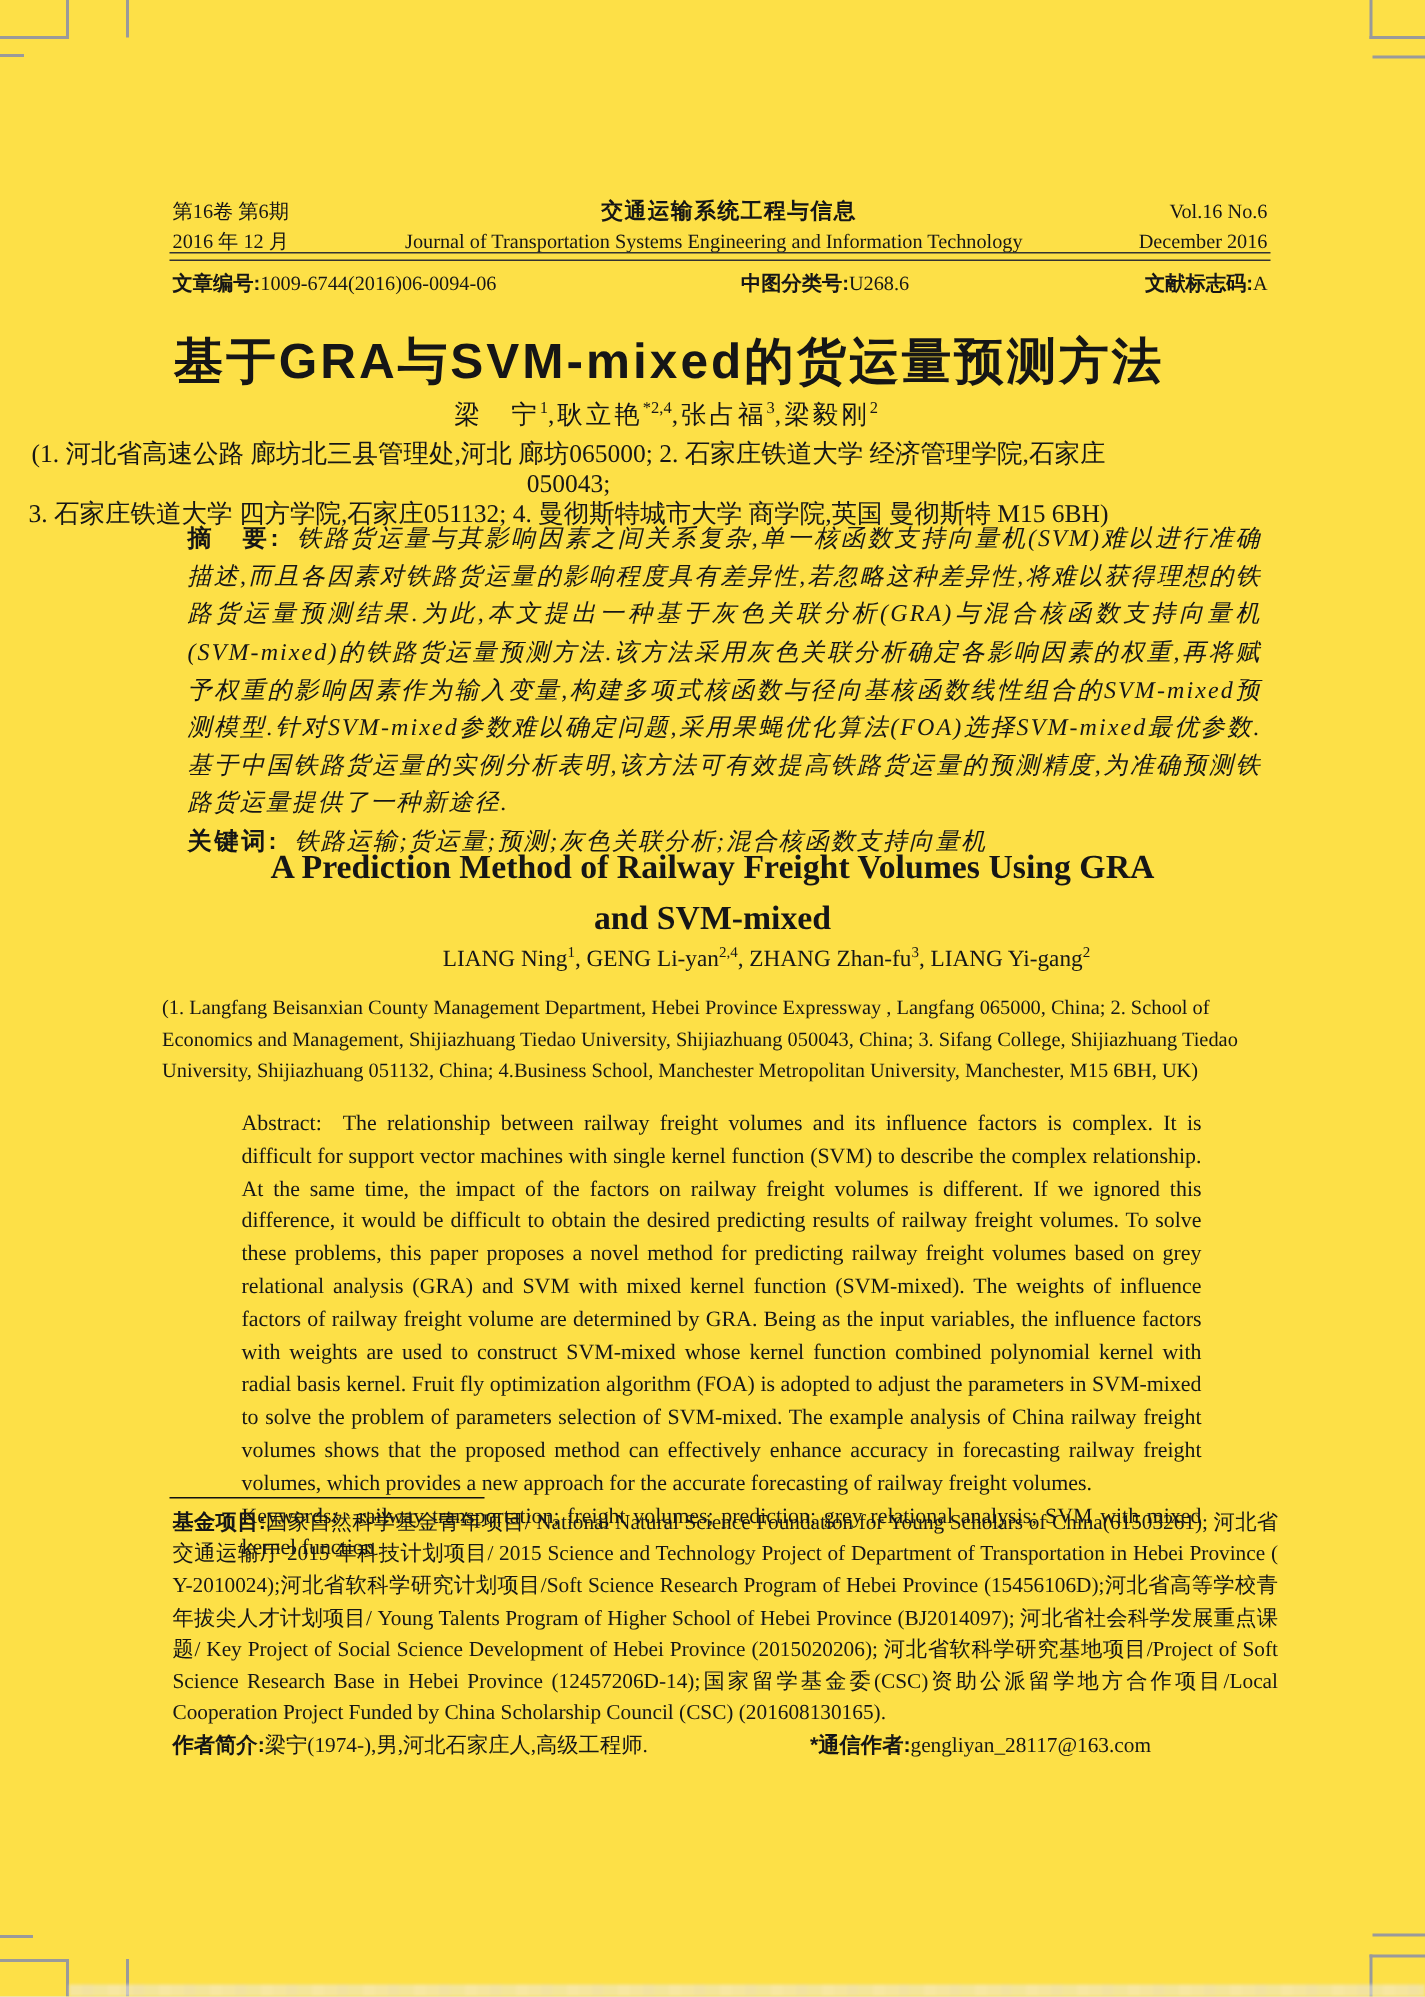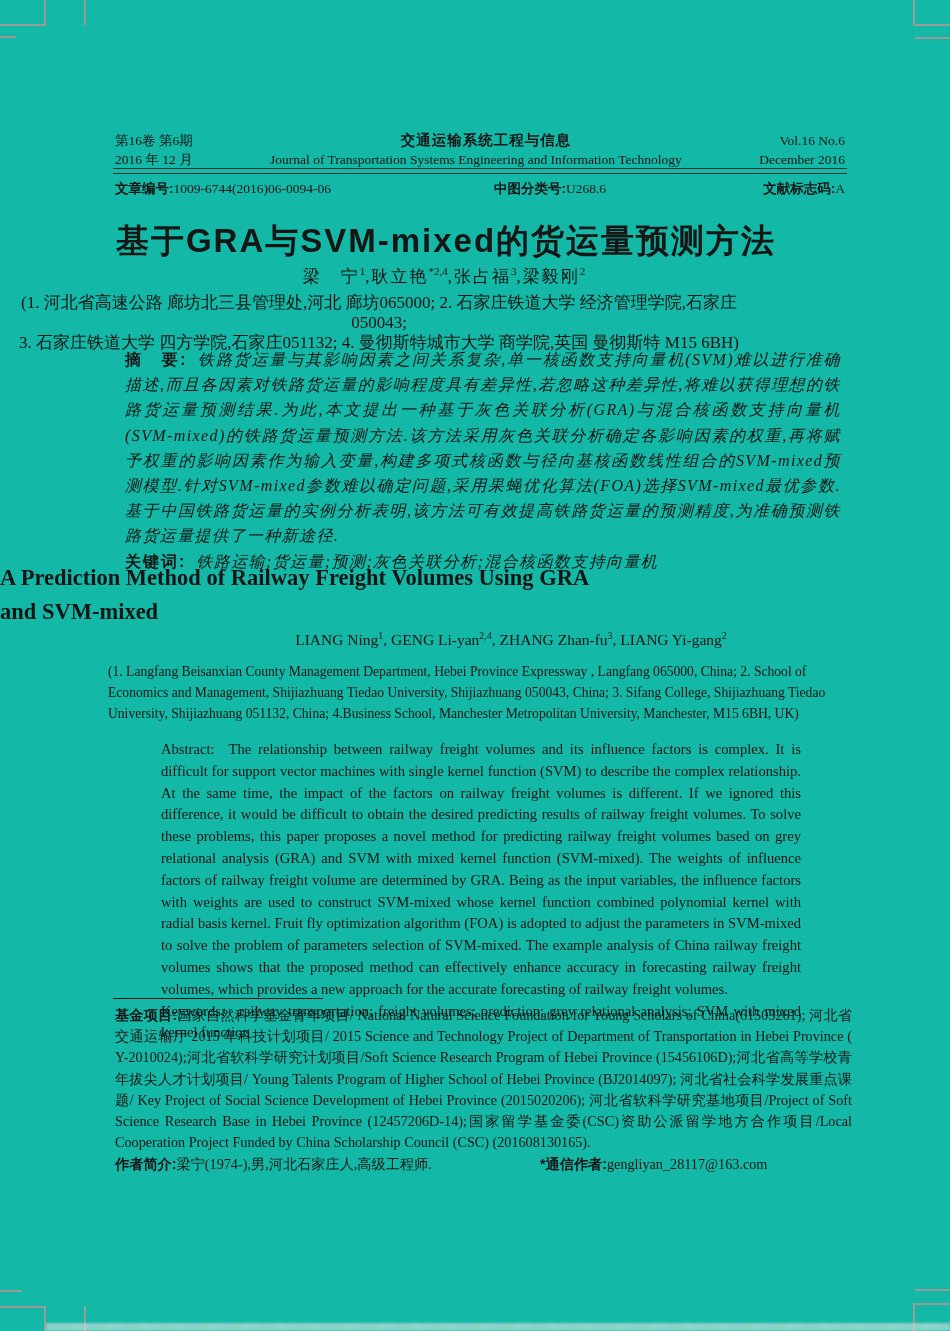--- a/index.html
+++ b/index.html
@@ -1,19 +1,19 @@
 <!DOCTYPE html>
 <html><head>
 <meta charset="utf-8">
 <style>
   html,body{margin:0;padding:0;background:#e8e8e8;}
   .page{
     position:relative;
     width:950px;height:1331px;
-    background:#14b8a6;
+    background:#fde047;
     margin:0 auto;
     overflow:hidden;
     color:#161616;
     font-family:"Liberation Serif","DejaVu Serif",serif;
   }
   .mark{position:absolute;border-color:#9a9a9a;}
 
   
   .hdr{position:absolute;left:115px;top:131px;width:730px;}
   .hdr-row{display:flex;justify-content:space-between;align-items:baseline;font-size:13.5px;line-height:19px;}
@@ -36,21 +36,21 @@
 
   
   .cn-abs{position:absolute;left:125px;top:347px;width:716px;
     font-size:16px;line-height:25.2px;letter-spacing:1.4px;
     font-style:italic;text-align:justify;}
   .cn-abs .lbl{font-style:normal;font-weight:bold;letter-spacing:2px;
     font-family:"Liberation Sans","DejaVu Sans",sans-serif;padding-right:10px;}
   .cn-keywords{margin-top:0;}
 
   
-  .en-title{position:absolute;left:0;top:561px;width:950px;text-align:left;
+  .en-title{position:absolute;left:0;top:561px;width:950px;text-align:center;
     font-weight:bold;font-size:22.5px;line-height:34px;}
   .en-authors{position:absolute;left:0;top:630px;width:950px;text-align:center;font-size:15.5px;padding-left:36px;}
   .en-authors sup{font-size:10px;}
   .en-affil{position:absolute;left:108px;top:661px;width:736px;font-size:13.6px;line-height:21px;}
 
   
   .en-abs{position:absolute;left:161px;top:739px;width:640px;
     font-size:14.6px;line-height:21.8px;text-align:justify;}
   .en-abs .lbl{padding-right:14px;}
   .en-abs p{margin:0;}

